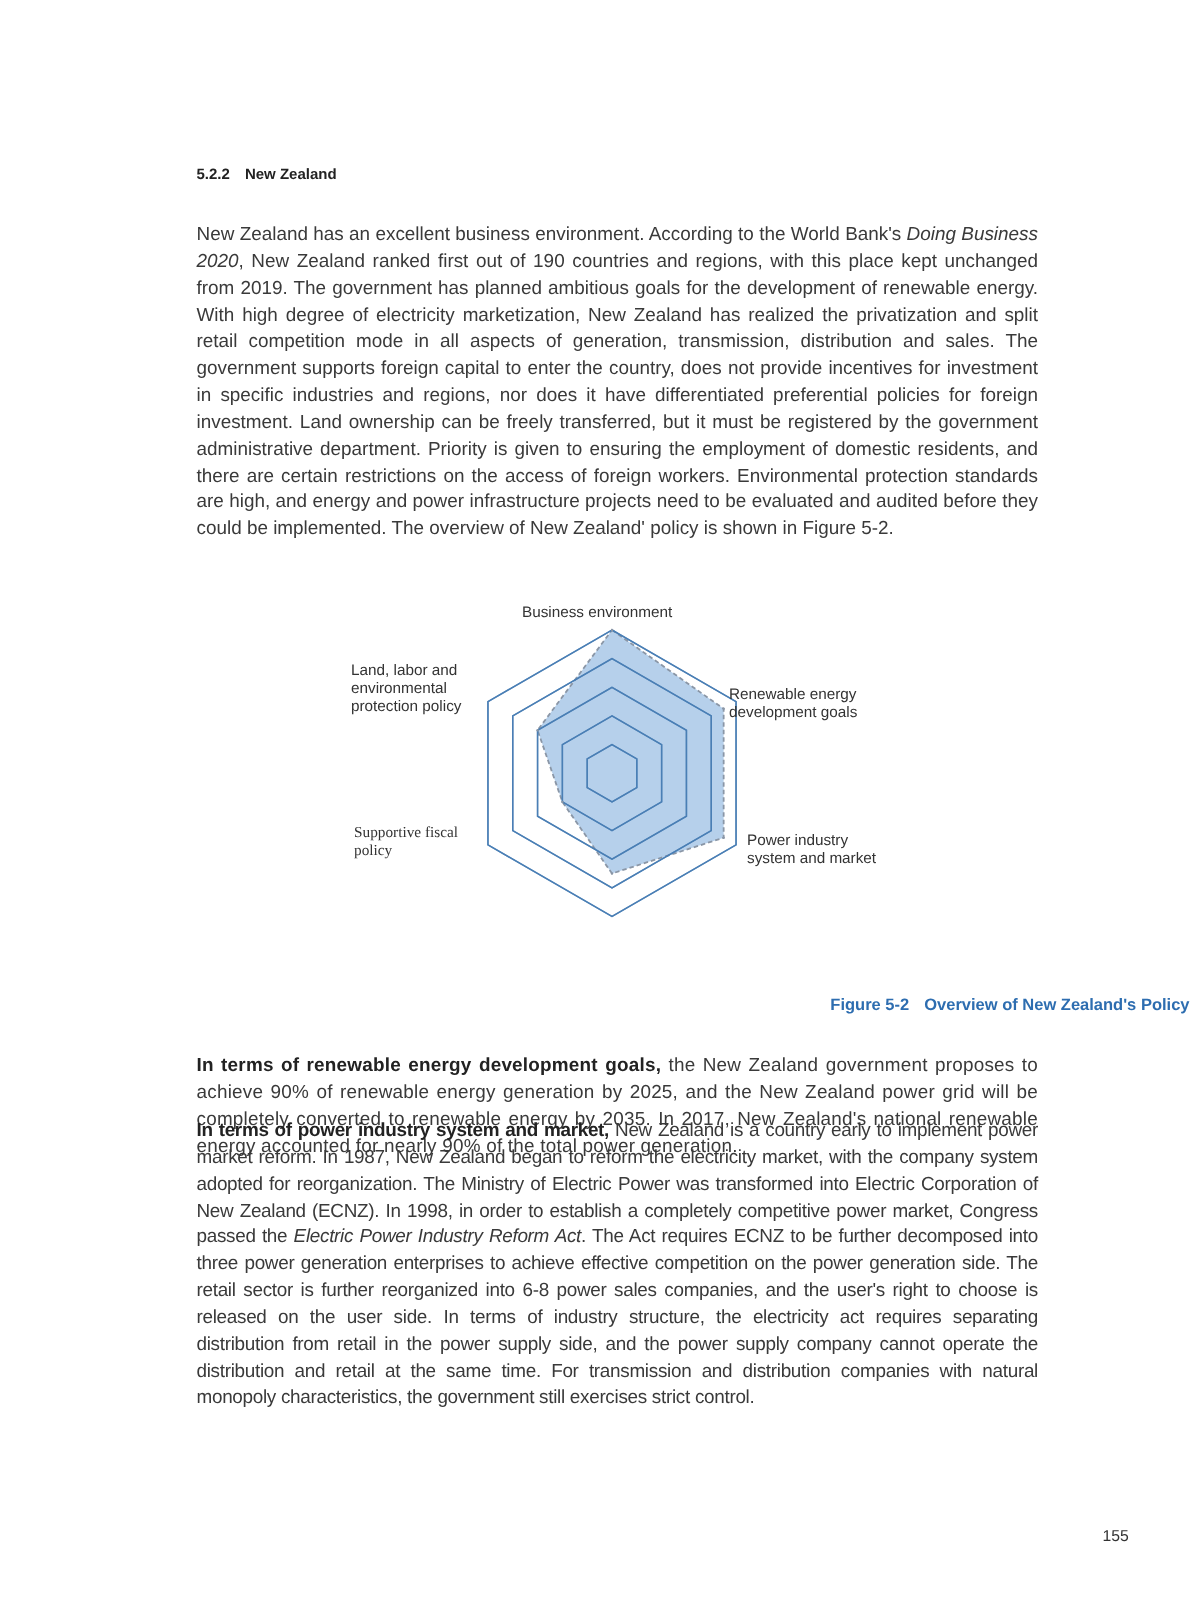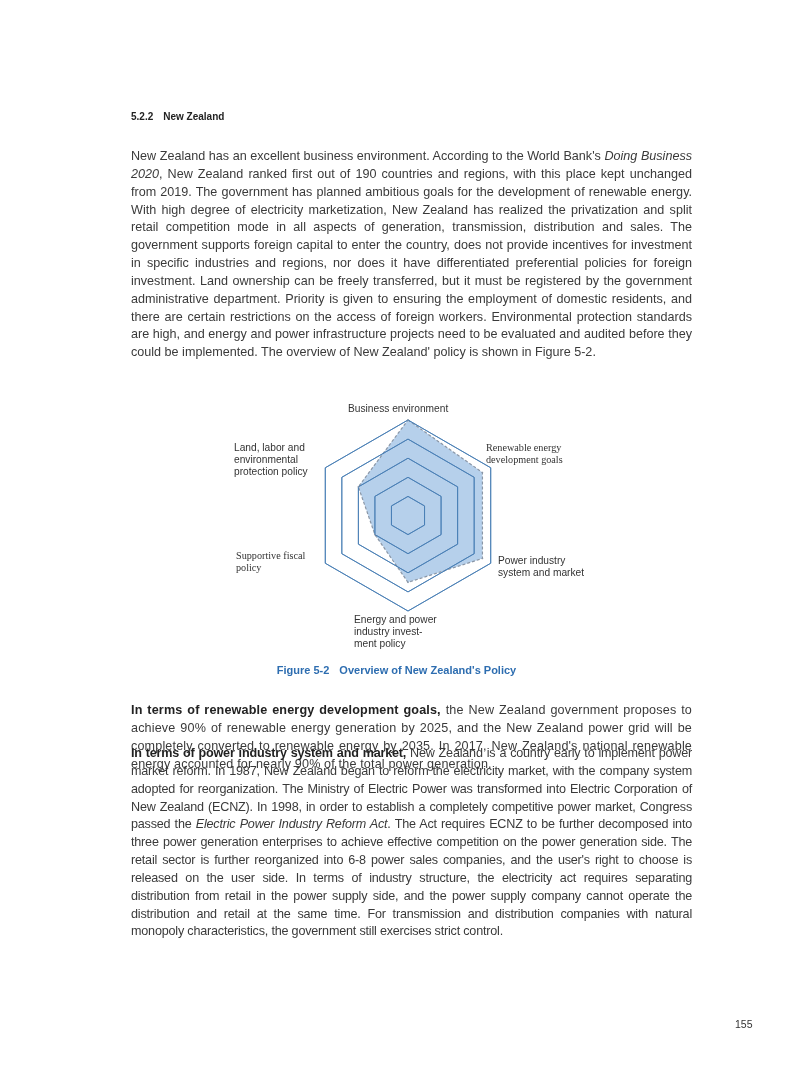--- a/index.html
+++ b/index.html
@@ -23,21 +23,21 @@
   #p1 { top: 148px; }
   #p2 { top: 702px; letter-spacing: 0.15px; }
   #p3 { top: 745px; letter-spacing: -0.2px; }
   .figure { position: absolute; left: 230px; top: 398px; width: 360px; height: 260px; }
   .figure svg { position: absolute; left: 0; top: 0; }
   .axis-label {
     position: absolute; font-size: 10.2px; line-height: 12.2px; color: #333333;
     text-align: left; white-space: pre-line;
   }
   .caption {
-    position: absolute; left: 0; width: 793px; top: 664px; text-align: center;
+    position: absolute; left: 0; width: 793px; top: 664px; text-align: right;
     font-size: 11px; font-weight: bold; color: #2d6db0;
   }
   .caption .fig-num { margin-right: 10px; }
   .page-number {
     position: absolute; left: 735px; top: 1018px; font-size: 10.5px; color: #333333;
   }
 </style>
 </head>
 <body>
 
@@ -63,27 +63,24 @@
         <polygon points="178,41.099999999999994 244.16434084913112,79.30000000000001 244.16434084913112,155.7 178,193.9 111.83565915086888,155.7 111.83565915086889,79.29999999999998" fill="none" stroke="#4a7fb5" stroke-width="0.9" stroke-opacity="0.85"></polygon>
         <polygon points="178,22 260.7054260614139,69.75 260.7054260614139,165.25 178,213 95.2945739385861,165.25 95.29457393858611,69.75" fill="none" stroke="#4a7fb5" stroke-width="0.9" stroke-opacity="0.85"></polygon>
         <circle cx="178" cy="22" r="0.8" fill="#8a96a6"></circle>
         <circle cx="252.4348834552725" cy="74.525" r="0.8" fill="#8a96a6"></circle>
         <circle cx="252.4348834552725" cy="160.475" r="0.8" fill="#8a96a6"></circle>
         <circle cx="178" cy="184.35" r="0.8" fill="#8a96a6"></circle>
         <circle cx="144.91782957543444" cy="136.6" r="0.8" fill="#8a96a6"></circle>
         <circle cx="128.37674436315166" cy="88.85" r="0.8" fill="#8a96a6"></circle>
       </svg>
     <div class="axis-label" style="left:118px; top:5px; width:120px;">Business environment</div>
-    <div class="axis-label" style="left:256px; top:44px; width:112px;font-family:Liberation Serif, serif;">Renewable energy
+    <div class="axis-label" style="left:256px; top:60px; width:112px;">Renewable energy
 development goals</div>
     <div class="axis-label" style="left:268px; top:157px; width:100px;">Power industry
 system and market</div>
-    <div class="axis-label" style="left:124px; top:216px; width:108px;">Energy and power
-industry invest-
-ment policy</div>
     <div class="axis-label" style="left:6px; top:152px; width:88px;font-family:Liberation Serif, serif;">Supportive fiscal
 policy</div>
     <div class="axis-label" style="left:4px; top:44px; width:92px;">Land, labor and
 environmental
 protection policy</div>
   </div>
 
   <div class="caption">
     <span class="fig-num">Figure 5-2</span><span>Overview of New Zealand's Policy</span>
   </div>

